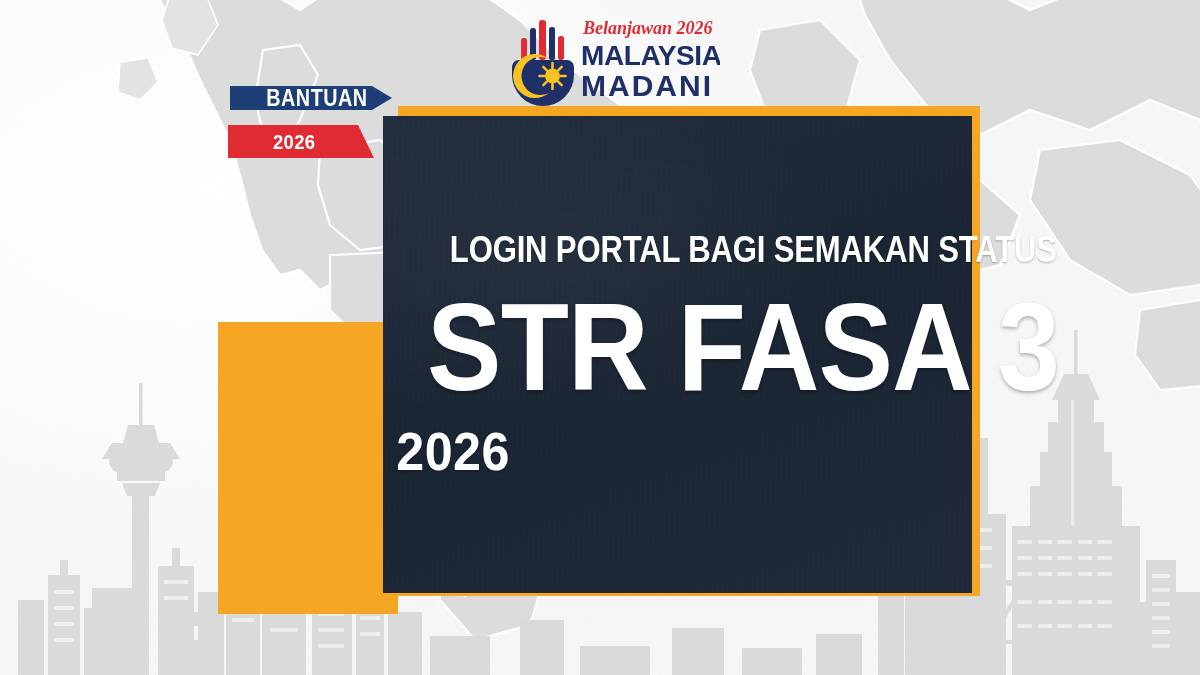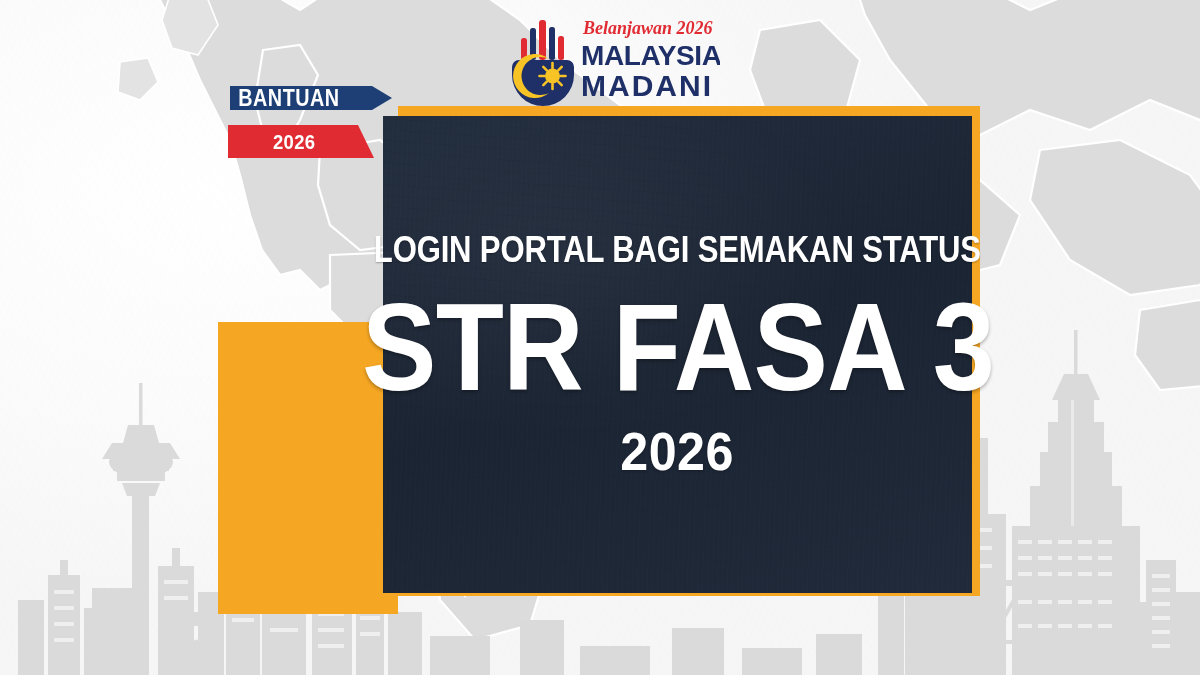--- a/index.html
+++ b/index.html
@@ -88,21 +88,21 @@
   .ribbon-bantuan {
     position: absolute;
     left: 230px;
     top: 86px;
     width: 162px;
     height: 24px;
     background: #1d3f75;
     clip-path: polygon(0 0, 142px 0, 162px 50%, 142px 100%, 0 100%);
     display: flex;
     align-items: center;
-    justify-content: flex-start;
+    justify-content: flex-end;
     padding-right: 16px;
     box-sizing: border-box;
   }
   .ribbon-bantuan span {
     color: #ffffff;
     font-size: 23px;
     font-weight: bold;
     letter-spacing: .6px;
     transform: scaleX(.86);
     white-space: nowrap;
@@ -125,27 +125,27 @@
     color: #ffffff;
     font-size: 21px;
     font-weight: bold;
     letter-spacing: .4px;
     transform: scaleX(.88);
   }
 
   
   .headline {
     position: absolute;
-    left: 383px;
+    left: 392px;
     top: 116px;
     width: 589px;
     height: 477px;
     display: flex;
     flex-direction: column;
-    align-items: center;
+    align-items: flex-start;
     justify-content: center;
     text-align: center;
   }
   .kicker {
     color: #ffffff;
     font-size: 37px;
     font-weight: bold;
     line-height: 1;
     letter-spacing: -.2px;
     transform: scaleX(.84);

